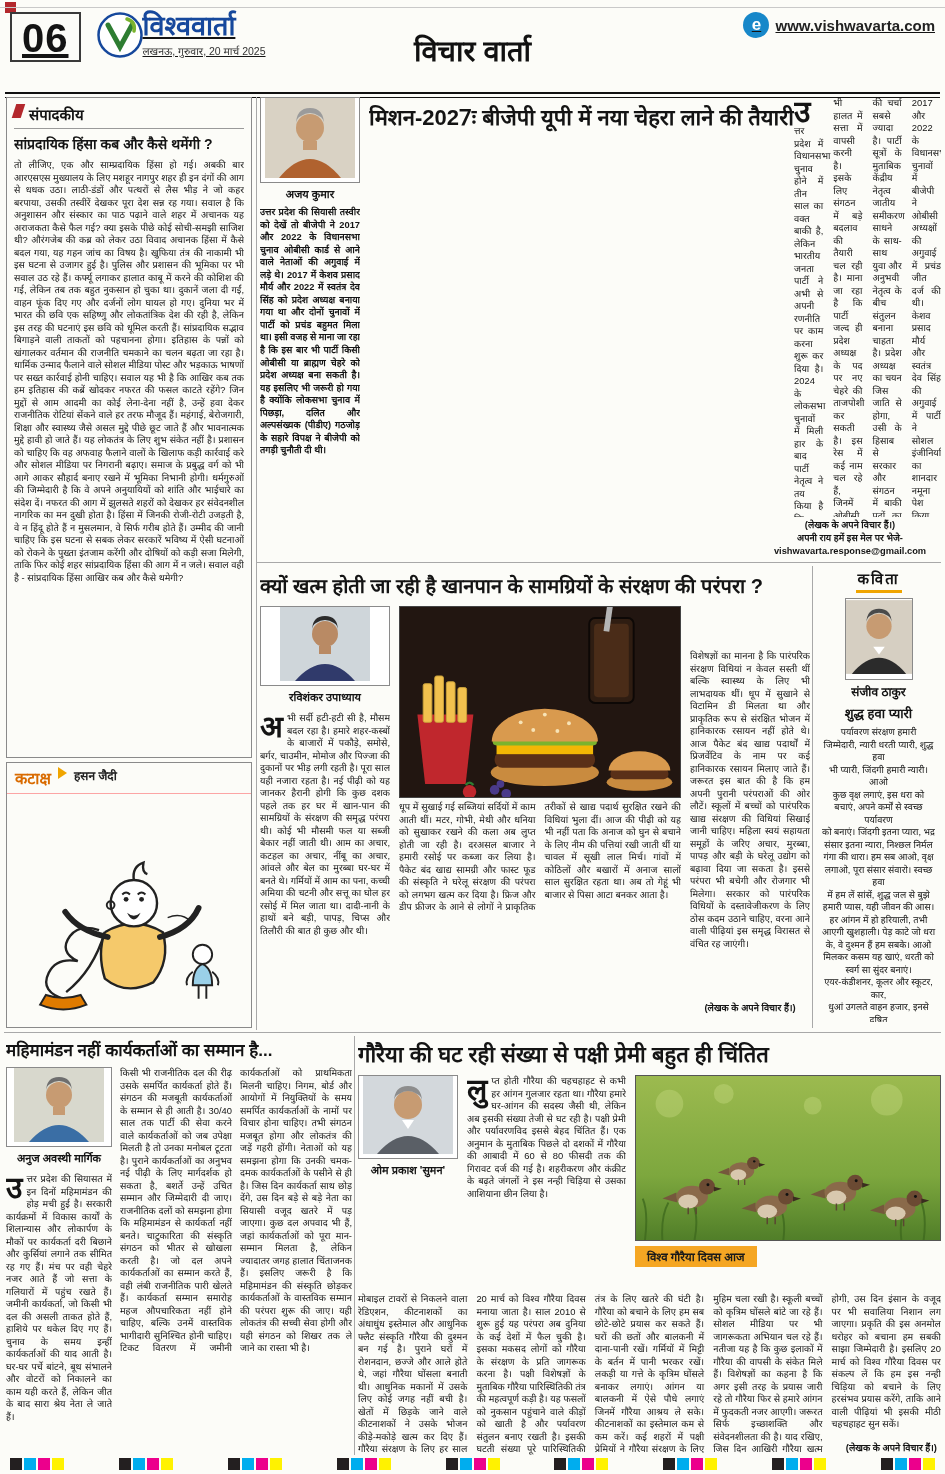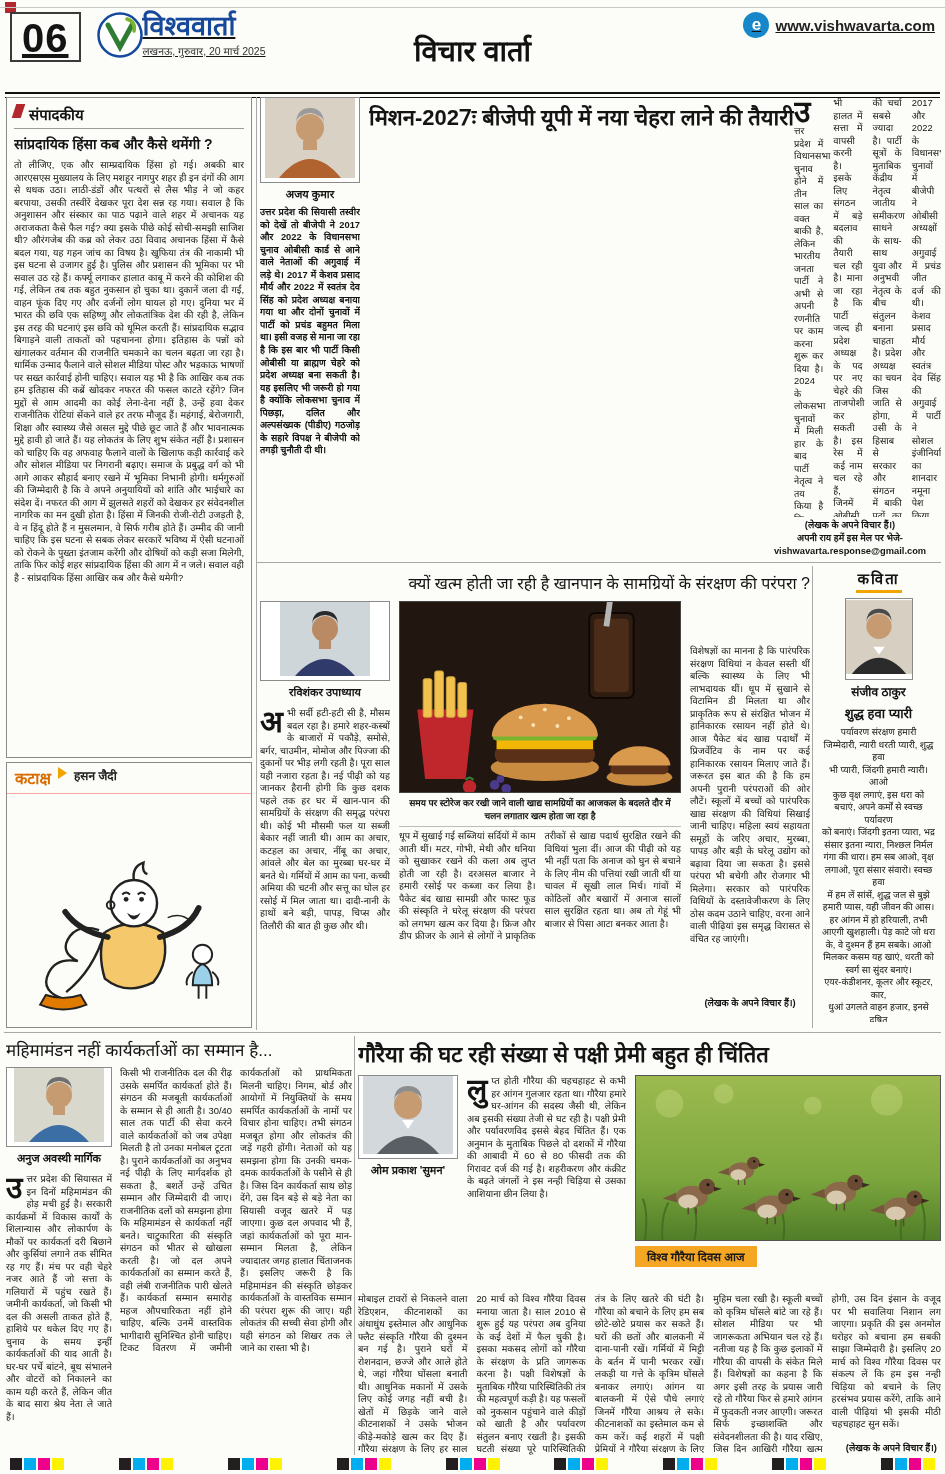--- a/index.html
+++ b/index.html
@@ -59,21 +59,21 @@
   .author-photo { border:1px solid #8a8a8a; background:#fff; }
   .author-name { font-size:11px; font-weight:800; text-align:center; padding:3px 0 5px; }
   .mission-intro { font-size:9.3px; font-weight:700; line-height:1.35; text-align:justify; overflow:hidden; flex:1; }
   .mission-right { flex:1; display:flex; flex-direction:row; min-width:0; }
   .mission-right h1 { font-size:22px; font-weight:800; white-space:nowrap; overflow:hidden; padding:4px 0 8px; }
   .mission-body { column-count:4; column-gap:10px; flex:1; }
   .mission-footer { position:absolute; right:2px; bottom:2px; width:178px; background:#fcfcf8; text-align:center; font-size:9.3px; font-weight:700; line-height:1.4; padding-top:2px; }
 
   
   .food { position:absolute; left:260px; top:566px; width:550px; height:462px; padding-top:2px; }
-  .food h1 { font-size:16px; font-weight:400; text-align:right; white-space:nowrap; overflow:hidden; padding:4px 0 7px; }
+  .food h1 { font-size:20px; font-weight:700; text-align:left; white-space:nowrap; overflow:hidden; padding:4px 0 7px; }
   .food-grid { display:flex; gap:9px; height:408px; }
   .food-col-left { flex:0 0 130px; display:flex; flex-direction:column; }
   .food-col-left .body-text { flex:1; margin-top:3px; }
   .food-mid { flex:1; min-width:0; display:flex; flex-direction:column; }
   .food-image { height:192px; border:1px solid #444; overflow:hidden; }
   .food-caption { font-size:9px; font-weight:700; text-align:center; padding:3px 2px 4px; border-bottom:1px solid #bbb; }
   .food-mid-cols { column-count:2; column-gap:9px; flex:1; margin-top:3px; }
   .food-col-right { flex:0 0 120px; display:flex; flex-direction:column;margin-top:44px; }
   .food-col-right .body-text { flex:1; }
   .food-note { text-align:center; padding-top:2px; }
@@ -82,21 +82,21 @@
   .poem { position:absolute; left:816px; top:566px; width:125px; height:462px; padding:2px 3px; text-align:center; }
   .poem-label { font-size:15px; font-weight:800; letter-spacing:2px; }
   .poem-underline { width:46px; height:3px; background:#f0a500; margin:2px auto 5px; }
   .poem .author-photo { width:66px; margin:0 auto; }
   .poem-author { font-size:12px; font-weight:800; padding:3px 0 4px; }
   .poem-title { font-size:13px; font-weight:800; padding-bottom:4px; }
   .poem-body { font-size:9.2px; line-height:1.36; white-space:pre-line; overflow:hidden; height:296px; text-align:center; }
 
   
   .respect { position:absolute; left:6px; top:1036px; width:346px; height:419px; }
-  .respect h1 { font-size:17px; font-weight:400; white-space:nowrap; overflow:hidden; padding:2px 0 6px; }
+  .respect h1 { font-size:17px; font-weight:700; white-space:nowrap; overflow:hidden; padding:2px 0 6px; }
   .respect-grid { display:flex; gap:8px; height:382px; }
   .respect-col1 { flex:0 0 106px; display:flex; flex-direction:column; }
   .respect-col1 .body-text { flex:1; margin-top:3px; }
   .respect-rest { flex:1; column-count:2; column-gap:8px; min-width:0; }
 
   
   .sparrow { position:absolute; left:358px; top:1036px; width:583px; height:419px; }
   .sparrow h1 { font-size:22px; font-weight:800; white-space:nowrap; overflow:hidden; padding:2px 0 7px; }
   .sparrow-row1 { display:flex; gap:9px; height:212px; }
   .sparrow-fig { flex:0 0 100px; }
@@ -257,21 +257,20 @@
             <path d="M216 170 a32 20 0 0 1 64 0 z" fill="#d99a4e"></path>
             <g fill="#4a3a8a">
               <circle cx="98" cy="190" r="5"></circle>
                 <circle cx="110" cy="194" r="5"></circle>
                 <circle cx="104" cy="184" r="4"></circle>
             </g>
             <circle cx="72" cy="192" r="7" fill="#c0272d"></circle>
             <path d="M68 185 q4 -5 8 0" stroke="#2e7d32" stroke-width="2.5" fill="none"></path>
           </svg>
         </div>
-        <div class="food-caption">समय पर स्टोरेज कर रखी जाने वाली खाद्य सामग्रियों का आजकल के बदलते दौर में चलन लगातार खत्म होता जा रहा है</div>
         <div class="body-text food-mid-cols">धूप में सुखाई गई सब्जियां सर्दियों में काम आती थीं। मटर, गोभी, मेथी और धनिया को सुखाकर रखने की कला अब लुप्त होती जा रही है। दरअसल बाजार ने हमारी रसोई पर कब्जा कर लिया है। पैकेट बंद खाद्य सामग्री और फास्ट फूड की संस्कृति ने घरेलू संरक्षण की परंपरा को लगभग खत्म कर दिया है। फ्रिज और डीप फ्रीजर के आने से लोगों ने प्राकृतिक तरीकों से खाद्य पदार्थ सुरक्षित रखने की विधियां भुला दीं। आज की पीढ़ी को यह भी नहीं पता कि अनाज को घुन से बचाने के लिए नीम की पत्तियां रखी जाती थीं या चावल में सूखी लाल मिर्च। गांवों में कोठिलों और बखारों में अनाज सालों साल सुरक्षित रहता था। अब तो गेहूं भी बाजार से पिसा आटा बनकर आता है।</div>
       </div>
       <div class="food-col-right">
         <div class="body-text">विशेषज्ञों का मानना है कि पारंपरिक संरक्षण विधियां न केवल सस्ती थीं बल्कि स्वास्थ्य के लिए भी लाभदायक थीं। धूप में सुखाने से विटामिन डी मिलता था और प्राकृतिक रूप से संरक्षित भोजन में हानिकारक रसायन नहीं होते थे। आज पैकेट बंद खाद्य पदार्थों में प्रिजर्वेटिव के नाम पर कई हानिकारक रसायन मिलाए जाते हैं। जरूरत इस बात की है कि हम अपनी पुरानी परंपराओं की ओर लौटें। स्कूलों में बच्चों को पारंपरिक खाद्य संरक्षण की विधियां सिखाई जानी चाहिए। महिला स्वयं सहायता समूहों के जरिए अचार, मुरब्बा, पापड़ और बड़ी के घरेलू उद्योग को बढ़ावा दिया जा सकता है। इससे परंपरा भी बचेगी और रोजगार भी मिलेगा। सरकार को पारंपरिक विधियों के दस्तावेजीकरण के लिए ठोस कदम उठाने चाहिए, वरना आने वाली पीढ़ियां इस समृद्ध विरासत से वंचित रह जाएंगी।</div>
         <div class="note food-note">(लेखक के अपने विचार हैं।)</div>
       </div>
     </div>
   </section>
 
   <aside class="poem">

